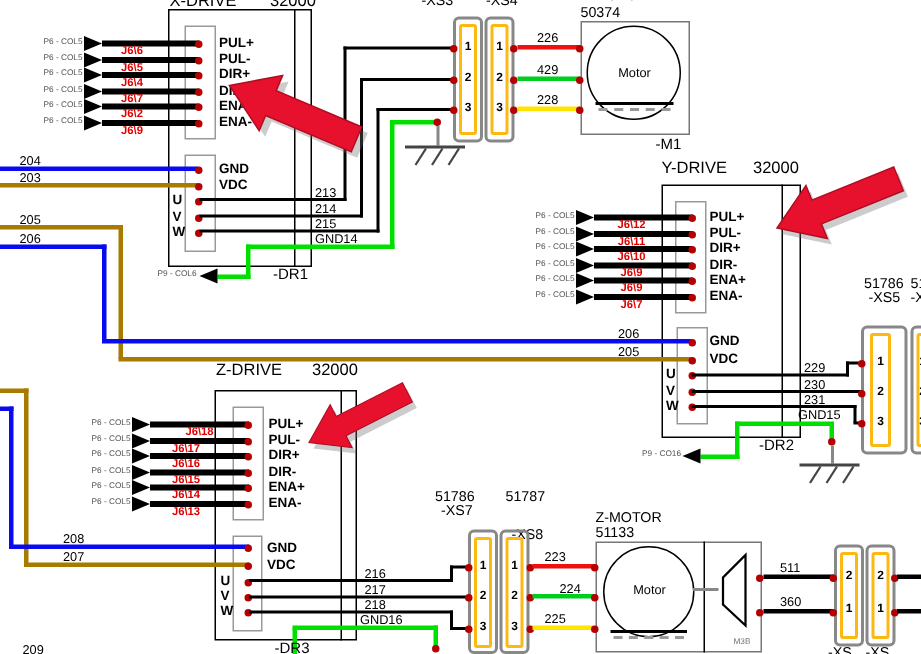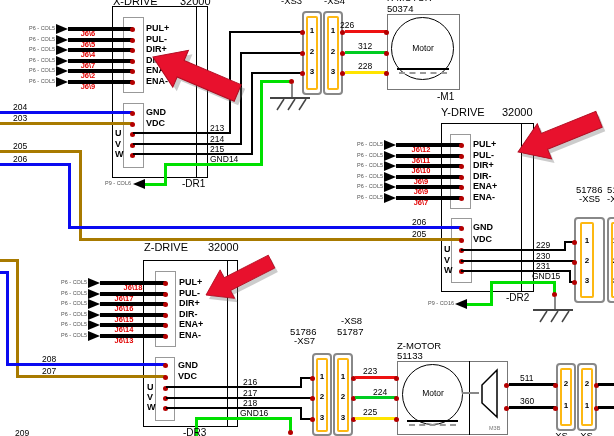--- a/index.html
+++ b/index.html
@@ -135,22 +135,22 @@
   <div class="dot" style="left:300px;top:30px"></div>
   <div class="dot" style="left:300px;top:51px"></div>
   <div class="dot" style="left:300px;top:71px"></div>
   <div class="dot" style="left:340px;top:30px"></div>
   <div class="dot" style="left:340px;top:51px"></div>
   <div class="dot" style="left:340px;top:71px"></div>
 
   <div class="wh" style="left:345px;top:30px;width:42px;height:3px;background:#ee1111"></div>
   <div class="wh" style="left:345px;top:51px;width:42px;height:3px;background:#00cc22"></div>
   <div class="wh" style="left:345px;top:71px;width:42px;height:3px;background:#ffe400"></div>
-  <span class="t" style="left:340px;top:21px">226</span>
-  <span class="t" style="left:358px;top:42px">312</span>
+  <span class="t" style="left:358px;top:21px">226</span>
+  <span class="t" style="left:358px;top:42px">429</span>
   <span class="t" style="left:358px;top:62px">228</span>
   <span class="t ct" style="left:387px;top:-7px">X-MOTOR</span>
   <span class="t ct" style="left:387px;top:4px">50374</span>
   <div class="hdr" style="left:387px;top:14px;width:73px;height:76px;border-color:#777"></div>
   <div class="dot" style="left:384px;top:30px"></div>
   <div class="dot" style="left:384px;top:51px"></div>
   <div class="dot" style="left:384px;top:71px"></div>
   <div class="circ" style="left:391px;top:17px;width:63px;height:63px"></div>
   <span class="t" style="left:402px;top:44px;width:42px;text-align:center">Motor</span>
   <div class="wh" style="left:397px;top:68px;width:52px;height:2px"></div>
@@ -346,21 +346,21 @@
   <div class="wv" style="left:195px;top:419px;width:3px;height:17px;background:#00e000"></div>
   <div class="wh" style="left:195px;top:417px;width:97px;height:3px;background:#00e000"></div>
   <div class="wv" style="left:289px;top:417px;width:3px;height:16px;background:#00e000"></div>
   <div class="dot" style="left:288px;top:430px"></div>
   <span class="t ref" style="left:183px;top:428px">-DR3</span>
   <span class="t" style="left:15px;top:429px">209</span>
 
   <span class="t ct" style="left:290px;top:327px">51786</span>
   <span class="t ct" style="left:294px;top:336px">-XS7</span>
   <span class="t ct" style="left:337px;top:327px">51787</span>
-  <span class="t ct" style="left:341px;top:316px">-XS8</span>
+  <span class="t ct" style="left:341px;top:352px">-XS8</span>
   <div class="gbox" style="left:312px;top:353px;width:20px;height:83px"></div>
   <div class="gbox" style="left:333px;top:353px;width:20px;height:83px"></div>
   <div class="ybox" style="left:316px;top:358px;width:12px;height:74px"></div>
   <div class="ybox" style="left:337px;top:358px;width:12px;height:74px"></div>
   <span class="t cd" style="left:316px;top:373px;width:12px">1</span>
   <span class="t cd" style="left:316px;top:393px;width:12px">2</span>
   <span class="t cd" style="left:316px;top:414px;width:12px">3</span>
   <span class="t cd" style="left:337px;top:373px;width:12px">1</span>
   <span class="t cd" style="left:337px;top:393px;width:12px">2</span>
   <span class="t cd" style="left:337px;top:414px;width:12px">3</span>

